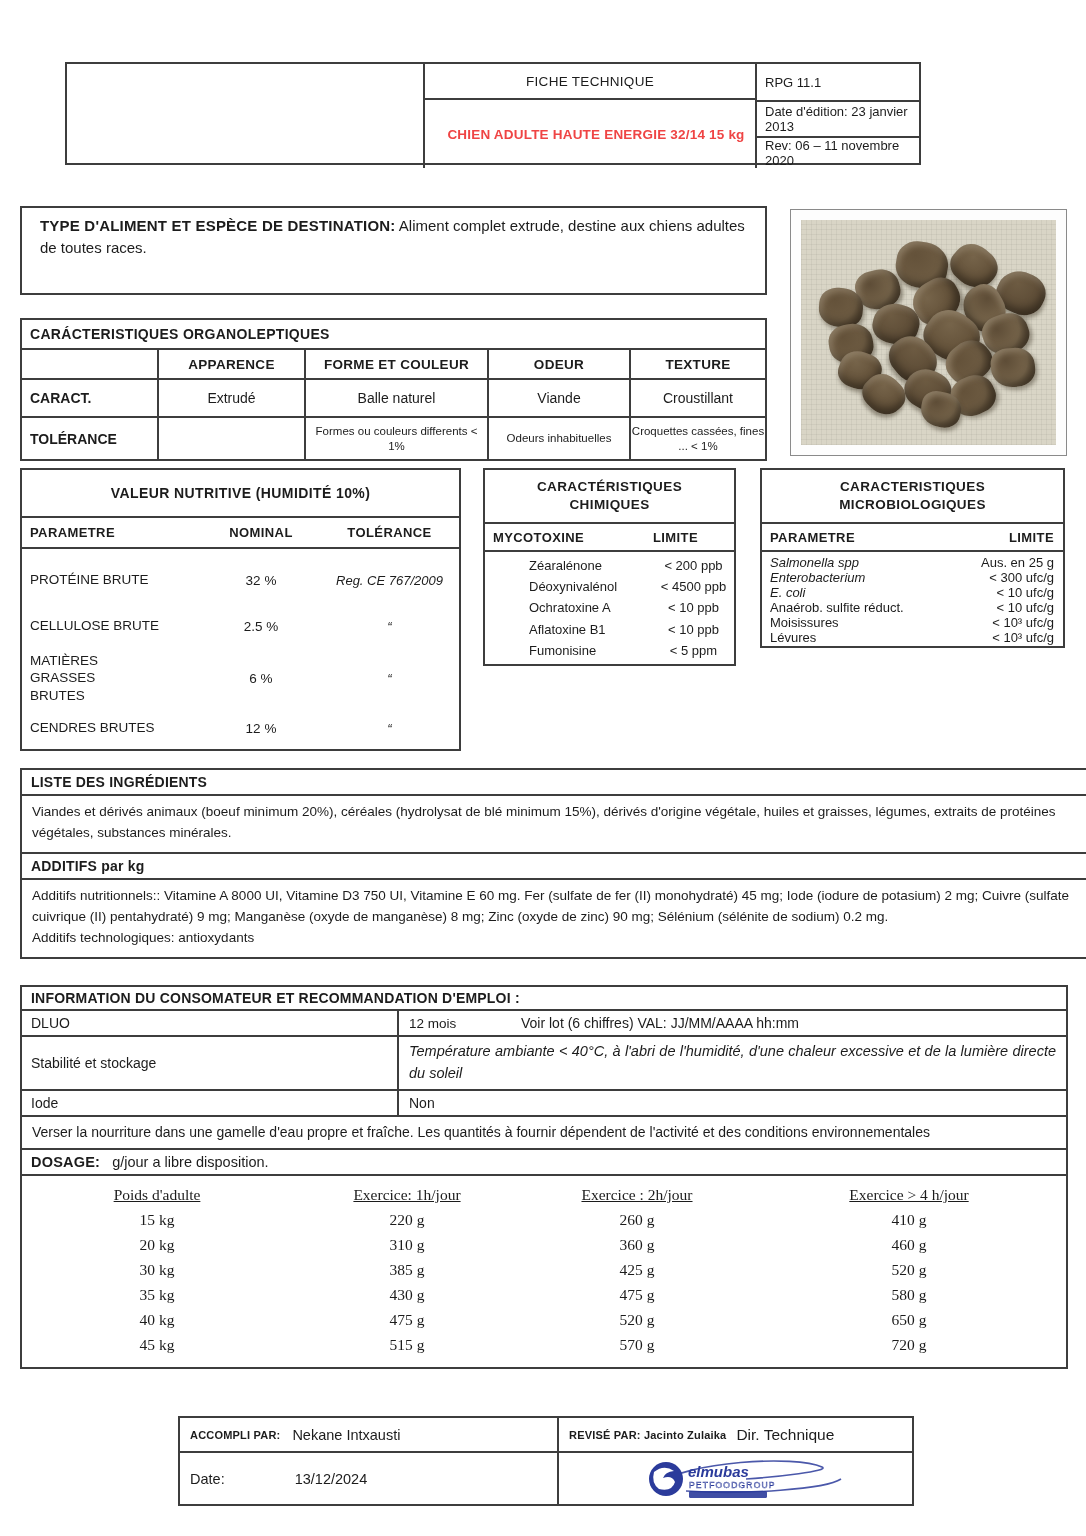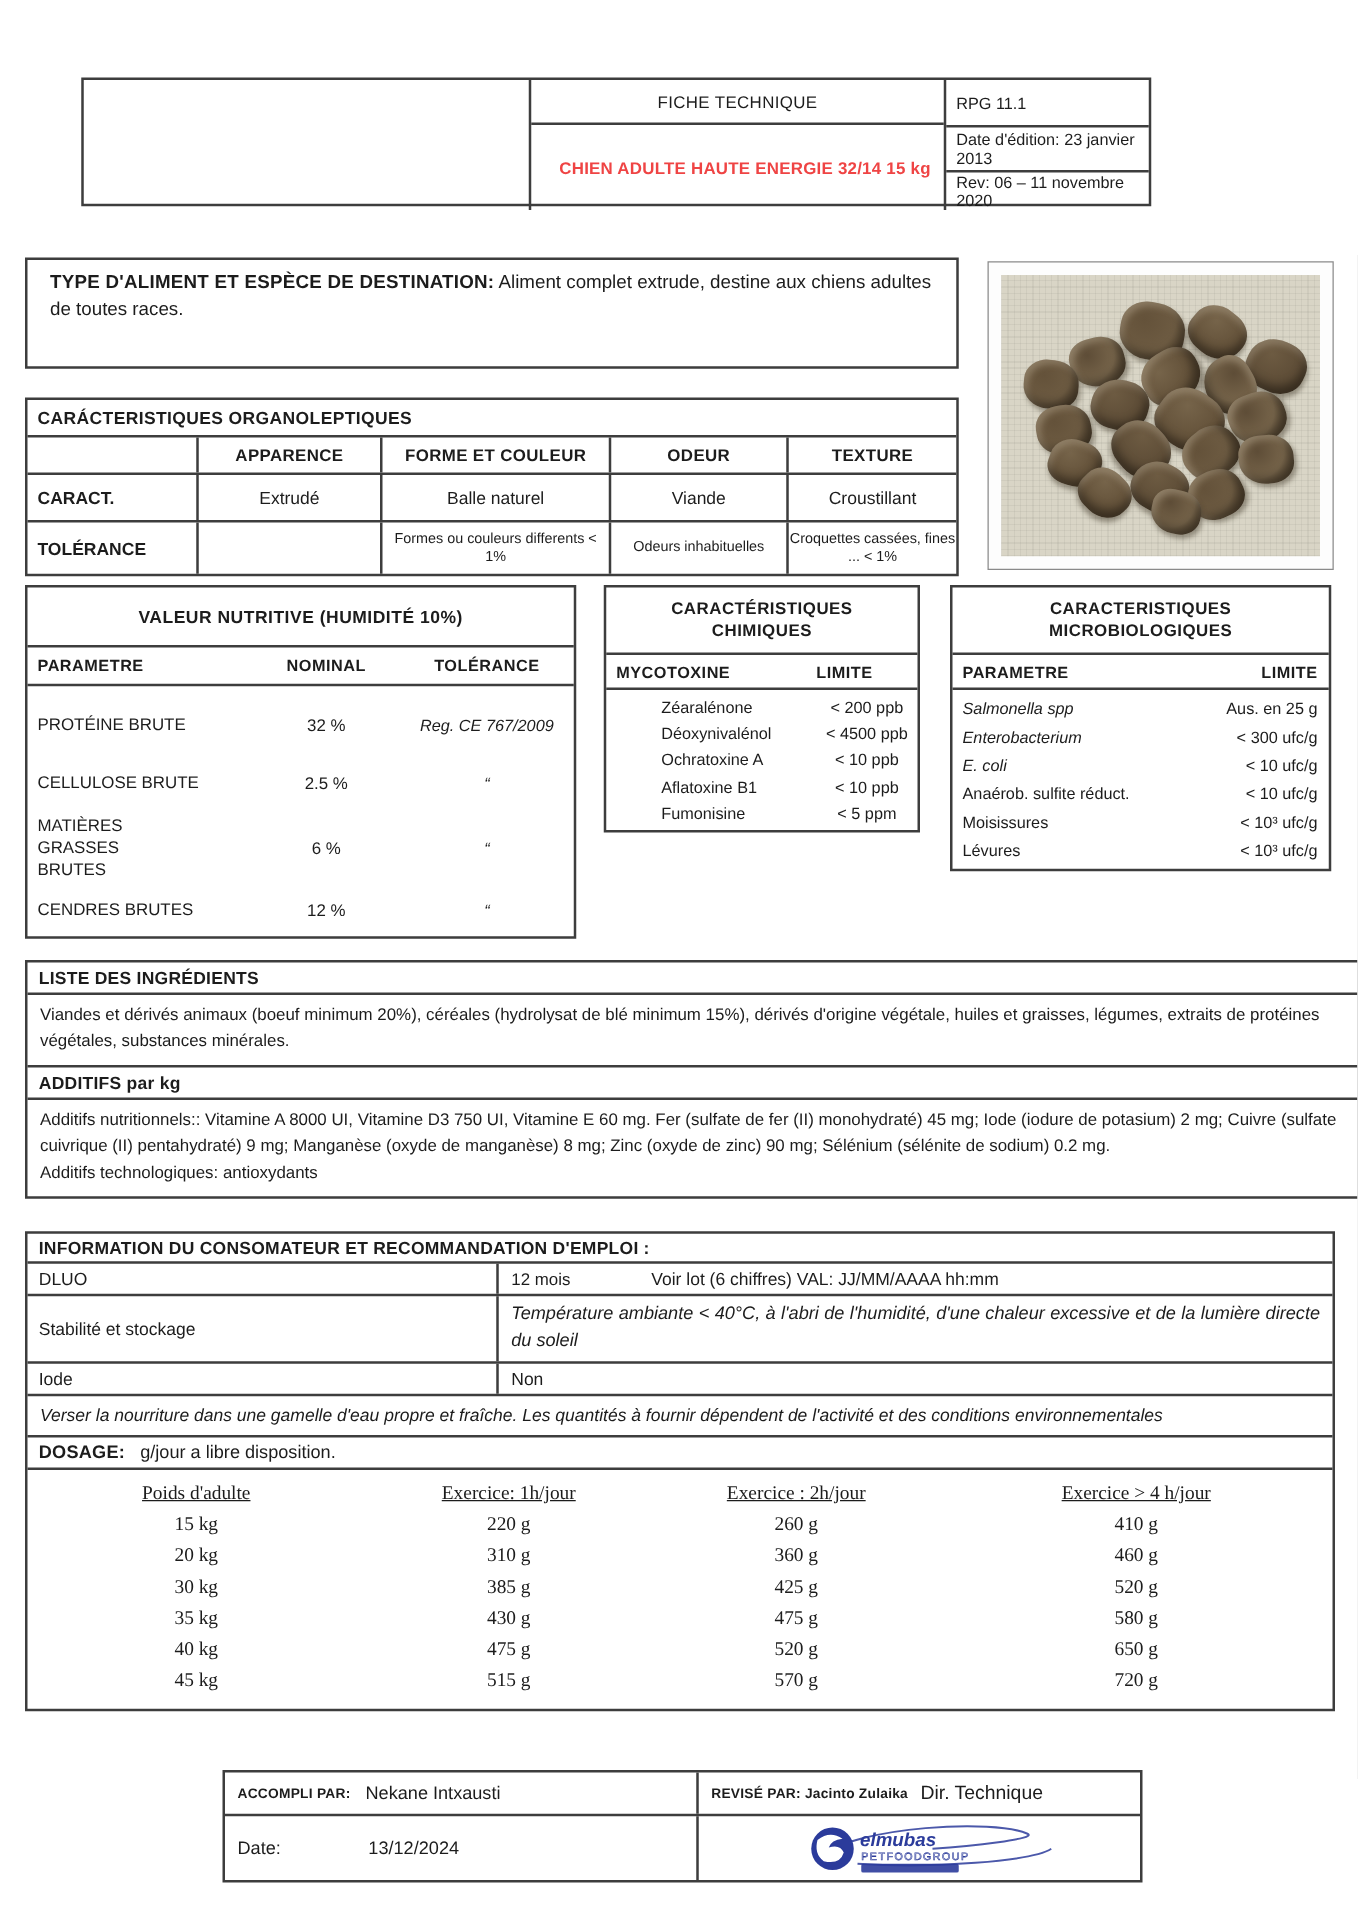--- a/index.html
+++ b/index.html
@@ -66,21 +66,21 @@
   
   #chem { left:483px; top:468px; width:253px; height:198px; display:grid; grid-template-rows:52px 30px 1fr; }
   .two-line-title { display:flex; flex-direction:column; align-items:center; justify-content:center; font-weight:bold; font-size:13.5px; letter-spacing:.4px; line-height:1.35; }
   .c-cols { display:grid; grid-template-columns:132px 1fr; }
   .c-cols > div:first-child { display:flex; align-items:center; padding-left:8px; }
   .c-cols > div:last-child { display:flex; align-items:center; justify-content:center; }
   #chem .ch { font-weight:bold; font-size:13px; letter-spacing:.4px; }
   #chem .c-body { display:grid; grid-template-rows:repeat(5,1fr); padding:3px 0; font-size:13px;margin-left:36px; }
 
   
-  #micro { left:760px; top:468px; width:305px; height:229px; display:grid; grid-template-rows:52px 30px 1fr; }
+  #micro { left:760px; top:468px; width:305px; height:180px; display:grid; grid-template-rows:52px 30px 1fr; }
   .m-cols { display:grid; grid-template-columns:178px 1fr; }
   .m-cols > div:first-child { display:flex; align-items:center; padding-left:8px; }
   .m-cols > div:last-child { display:flex; align-items:center; justify-content:flex-end; padding-right:9px; }
   #micro .mh { font-weight:bold; font-size:13px; letter-spacing:.4px; }
   #micro .mh:last-child { justify-content:flex-end; }
   #micro .m-body { display:grid; grid-template-rows:repeat(6,1fr); padding:3px 0; font-size:13px; }
   .it { font-style:italic; }
 
   
   #ingr { left:20px; top:768px; width:1068px; }
@@ -88,21 +88,21 @@
   #ingr .txt { padding:6px 10px 8px 10px; font-size:13.5px; line-height:1.55; }
 
   
   #info { left:20px; top:985px; width:1048px; }
   #info .hbar { padding:3px 9px; font-weight:bold; font-size:14px; letter-spacing:.2px; }
   .i-row { display:grid; grid-template-columns:375px 1fr; }
   .i-row .lab { padding:4px 9px; font-size:14px; display:flex; align-items:center; }
   .i-row .val { padding:4px 10px; font-size:14px; display:flex; align-items:center; }
   .i-row .val.ital { font-style:italic; line-height:1.5; text-align:justify; display:block; }
   .dluo-val { display:inline-block; width:112px; font-size:13.5px; }
-  .note { padding:5px 10px; font-style:italic; font-size:14px; line-height:1.55; text-align:justify; }
+  .note { padding:5px 10px; font-size:14px; line-height:1.55; text-align:justify; }
   .dosage-line { padding:4px 9px; font-size:14.5px; }
   .dosage-line b { letter-spacing:.2px; }
 
   
   #dose { font-family:"Liberation Serif", serif; padding:6px 0 10px 0; }
   .d-row { display:grid; grid-template-columns:270px 230px 230px 1fr; }
   .d-row > div { text-align:center; font-size:15.5px; padding:3.5px 0; }
   .d-head > div { text-decoration:underline; }
 
   

